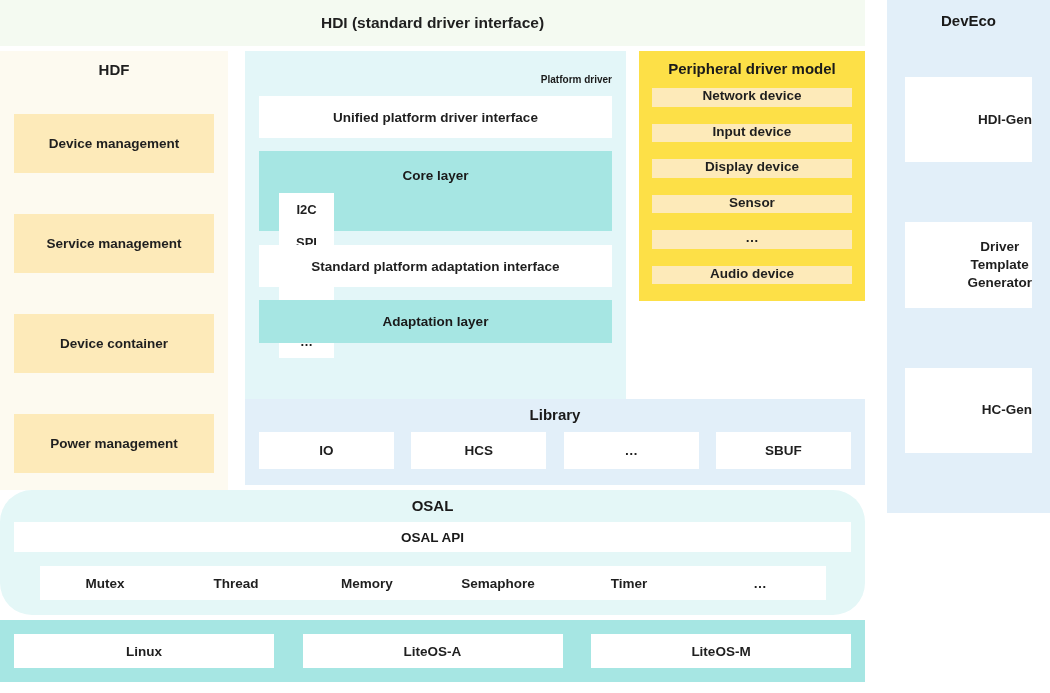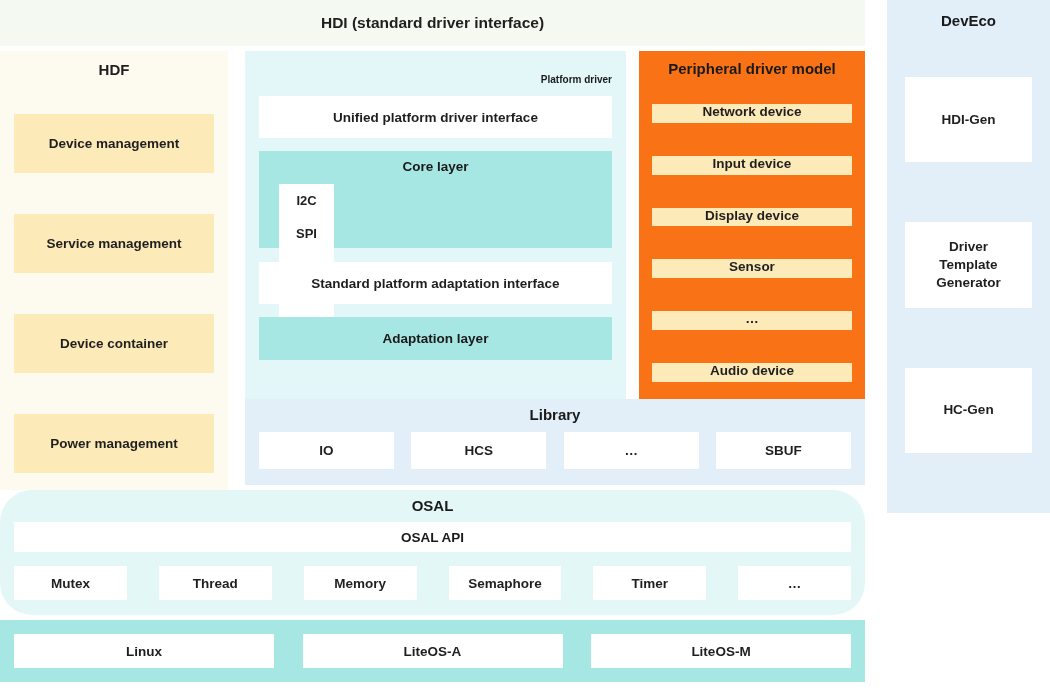--- a/index.html
+++ b/index.html
@@ -100,23 +100,23 @@
     background: #ffffff;
     height: 42px;
     display: flex;
     align-items: center;
     justify-content: center;
     font-size: 13.5px;
     color: #1f1f1f;
   }
   .core-layer {
     background: #a6e6e3;
-    height: 97px;
+    height: 80px;
     margin-top: 13px;
-    padding-top: 8px;
+    padding-top: 17px;
   }
   .core-title {
     text-align: center;
     font-size: 13.5px;
     margin-bottom: 10px;
   }
   .core-chips {
     display: flex;
     flex-direction: column;
     justify-content: space-between;
@@ -139,26 +139,25 @@
     margin-top: 13px;
     display: flex;
     align-items: center;
     justify-content: center;
     font-size: 13.5px;
   }
 
   
   .peri-panel {
     width: 226px;
-    height: 348px;
-    background: #f97316;
+    height: 250px;
+    background: #fde047;
     padding: 9px 13px 0 13px;
     display: flex;
     flex-direction: column;
-    gap: 16px;
   }
   .peri-title {
     text-align: center;
     font-size: 15px;
     margin-bottom: 11px;
   }
   .peri-item {
     background: #fdeab9;
     height: 35px;
     display: flex;
@@ -224,22 +223,21 @@
     height: 30px;
     display: flex;
     align-items: center;
     justify-content: center;
     font-size: 13.5px;
     margin-bottom: 14px;
   }
   .osal-items {
     display: flex;
     flex-direction: row;
-    justify-content: flex-end;
-    gap: 32px;
+    justify-content: center;
   }
   .osal-item {
     background: #ffffff;
     width: 131px;
     height: 34px;
     display: flex;
     align-items: center;
     justify-content: center;
     font-size: 13.5px;
     color: #1f1f1f;
@@ -280,21 +278,21 @@
   .deveco-title {
     text-align: center;
     font-size: 15px;
     margin-bottom: 48px;
   }
   .deveco-item {
     background: #ffffff;
     height: 92px;
     display: flex;
     align-items: center;
-    justify-content: center;
+    justify-content: flex-end;
     text-align: center;
     font-size: 13.5px;
     line-height: 1.35;
     color: #1f1f1f;
     margin-bottom: 60px;
     white-space: pre-line;
   }
 </style>
 </head>
 <body>

